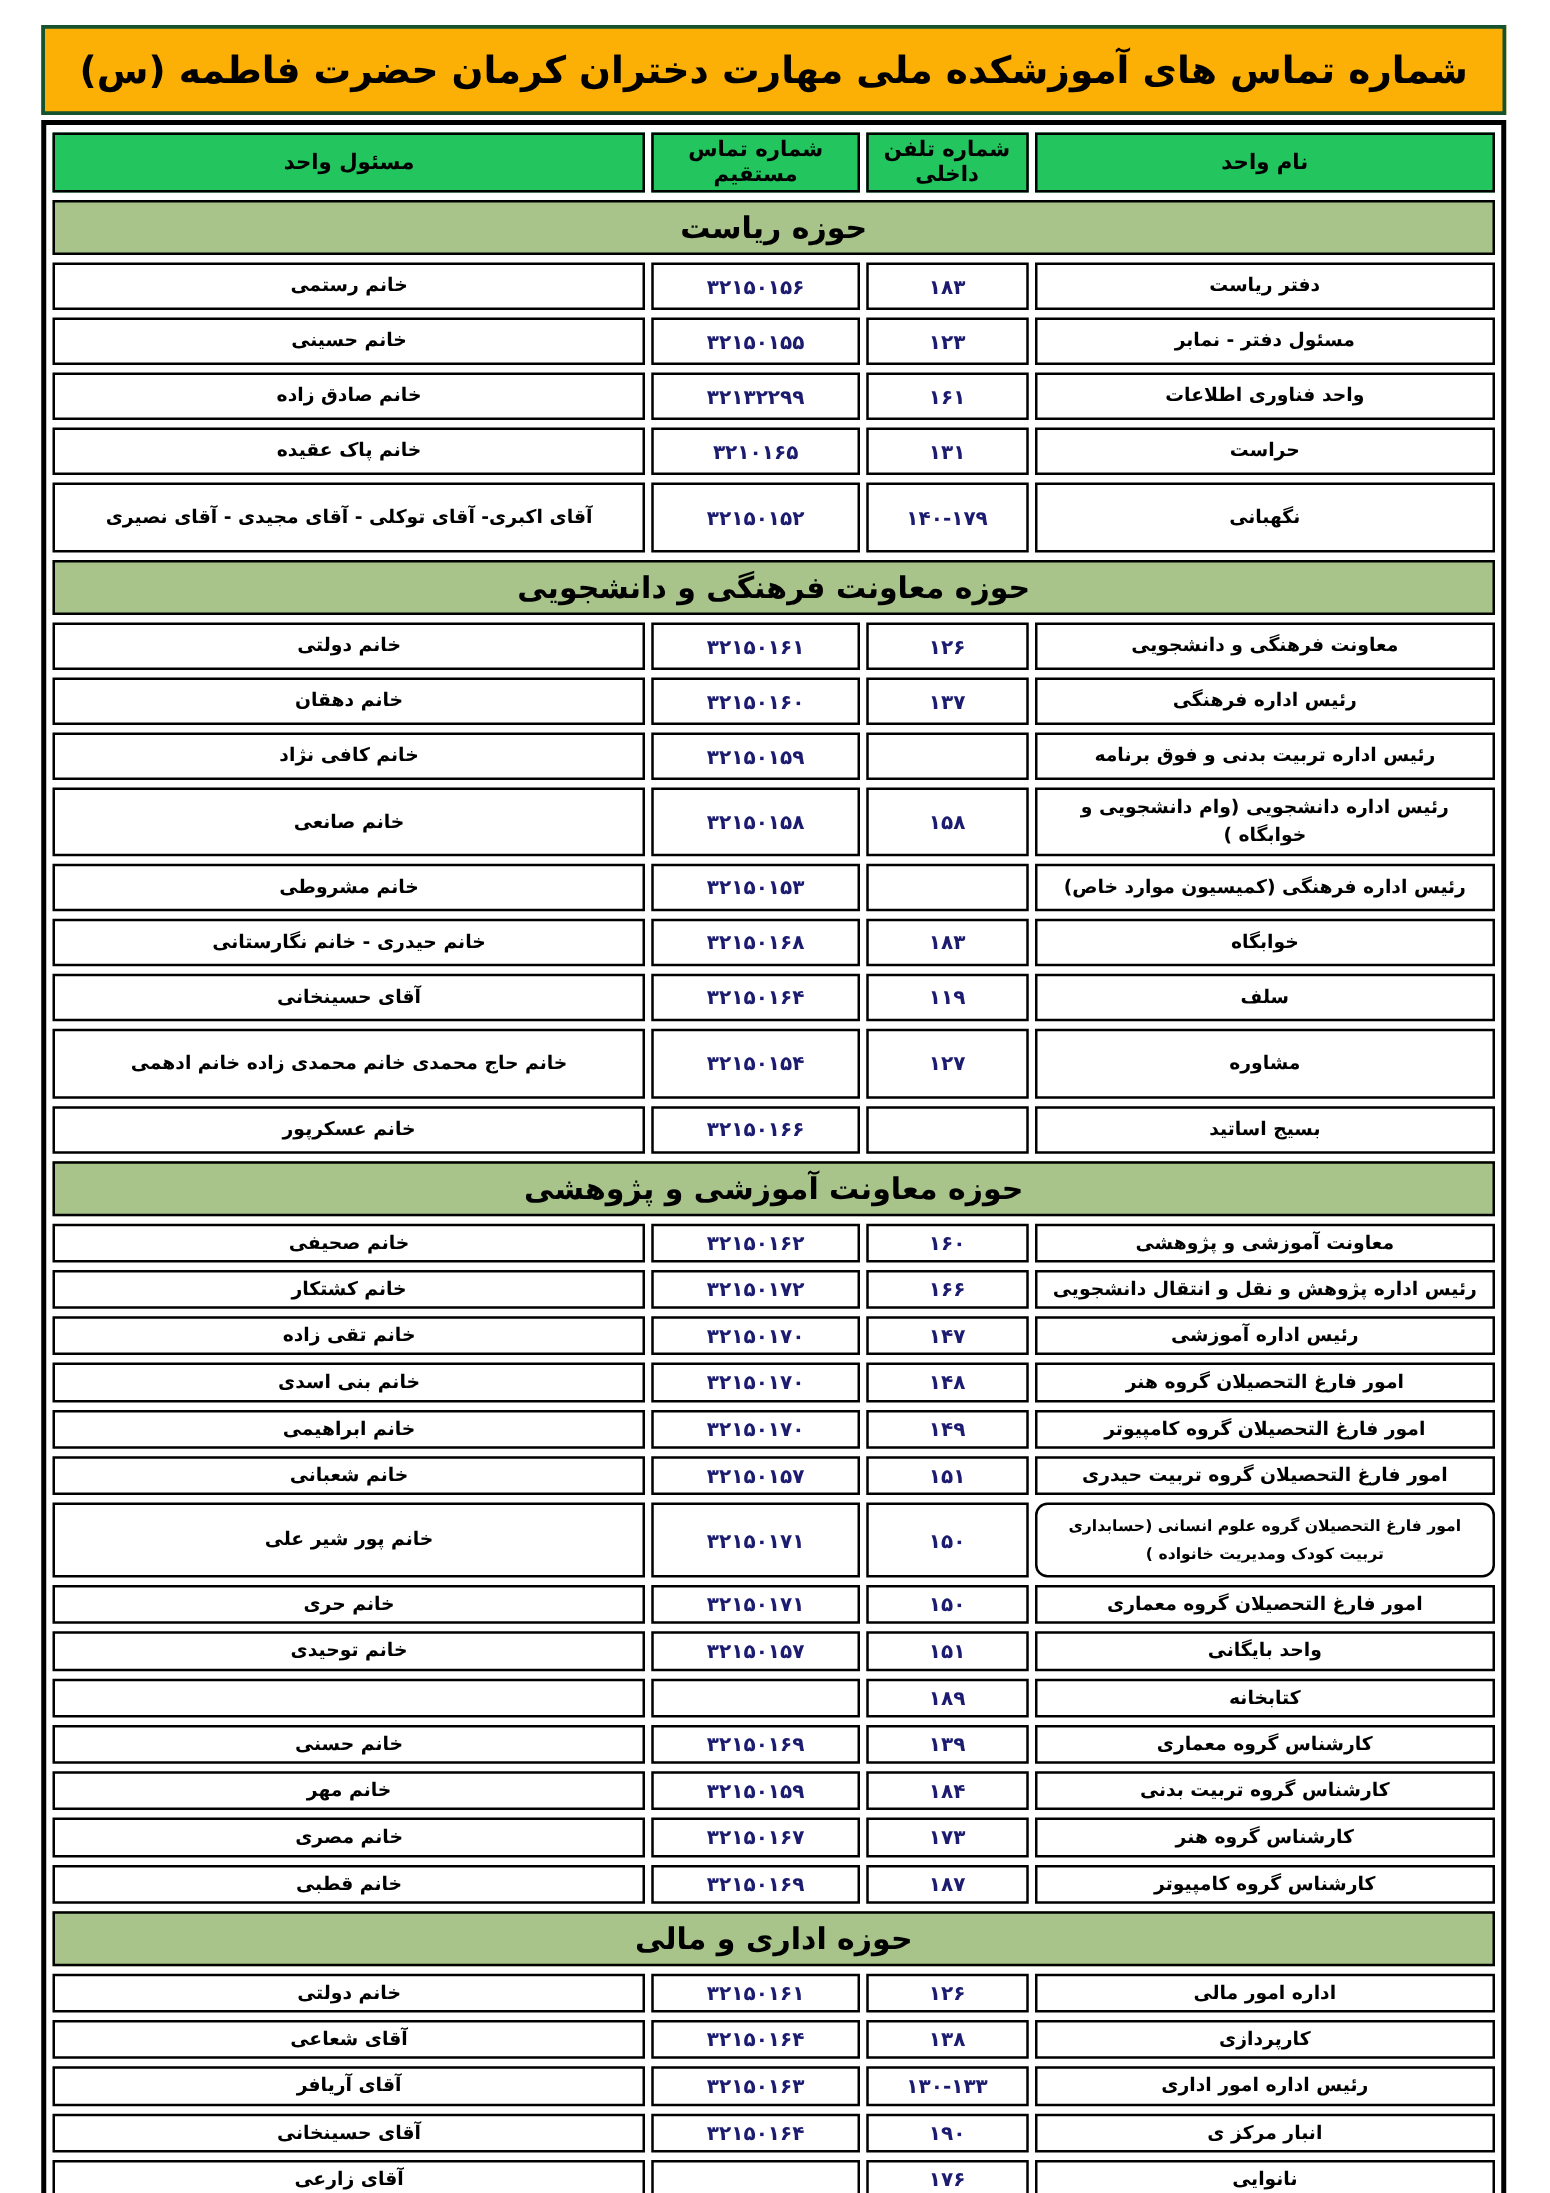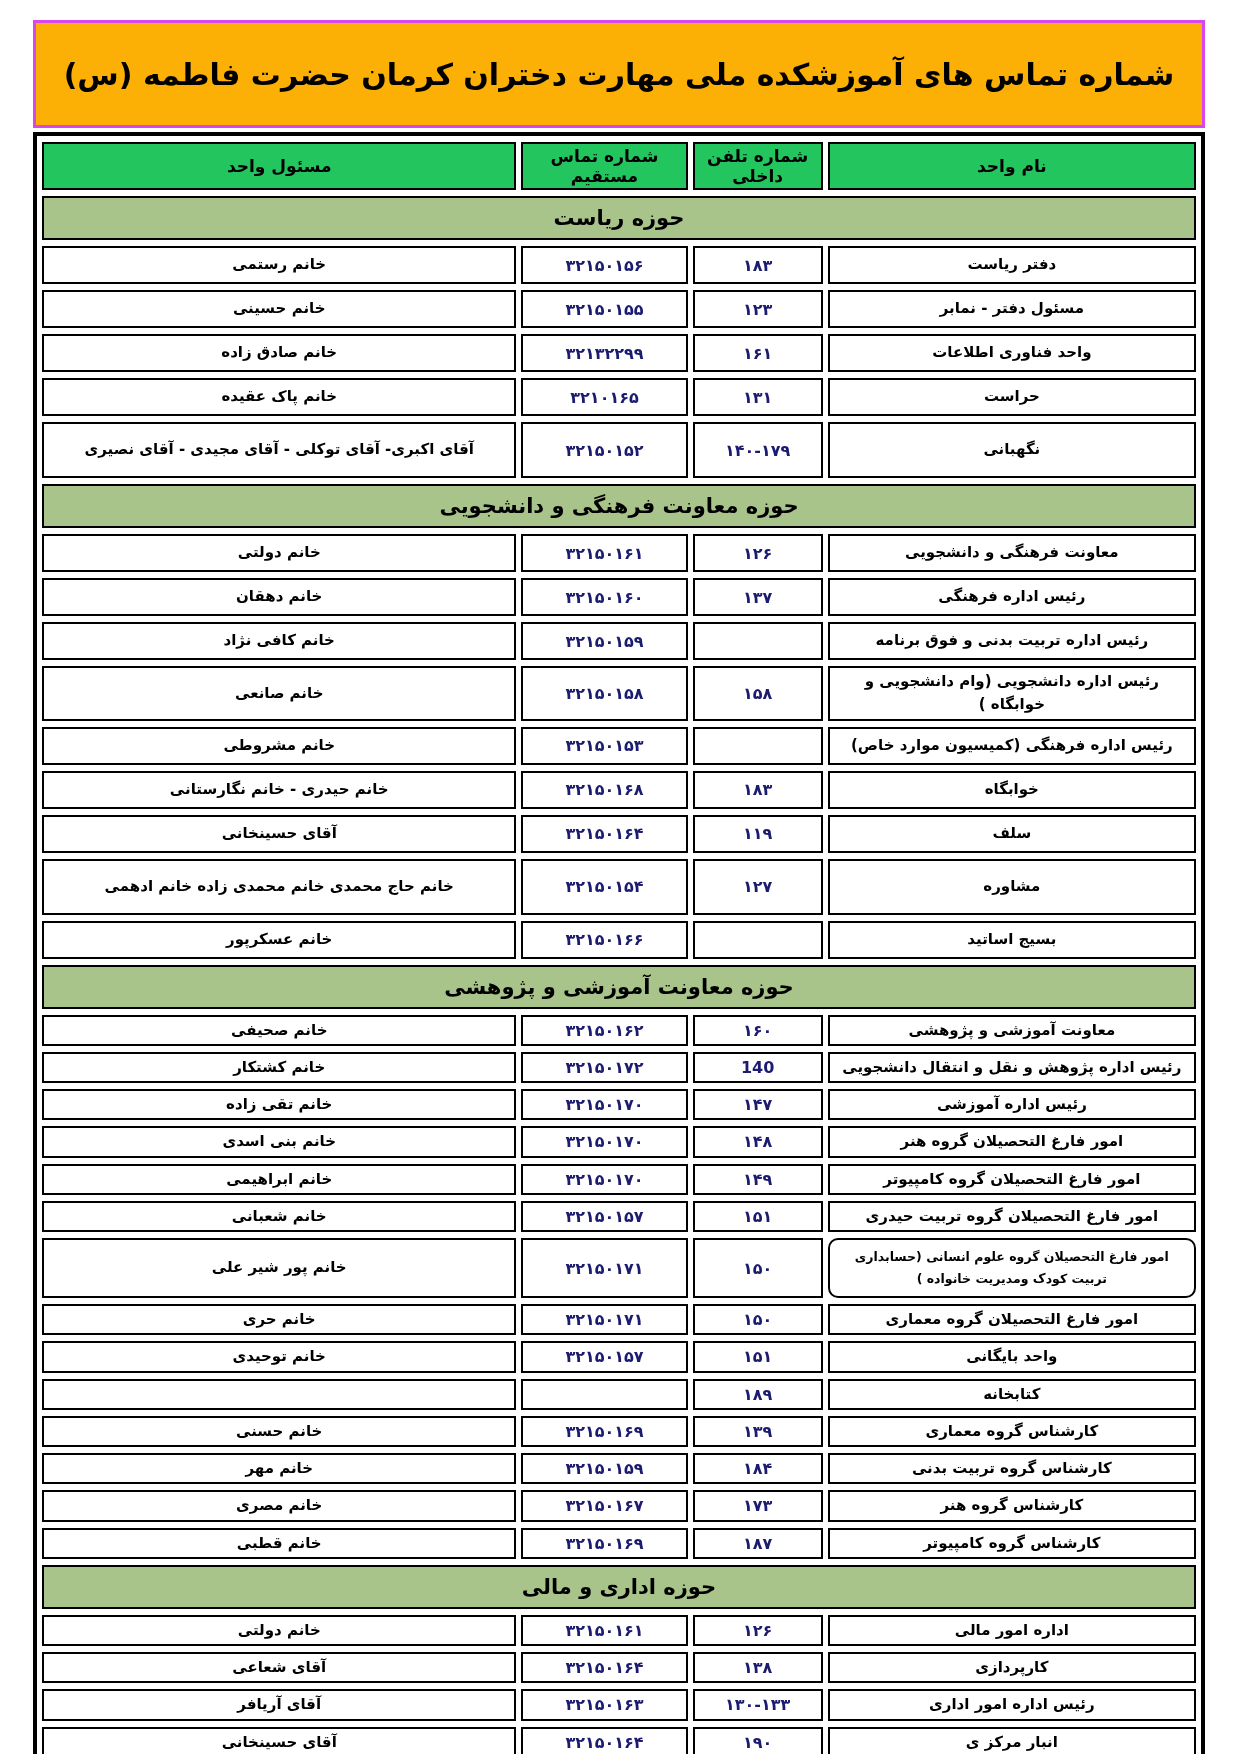--- a/index.html
+++ b/index.html
@@ -8,23 +8,23 @@
     width: 1240px; height: 1754px;
     background: #ffffff;
     font-family: "DejaVu Sans", sans-serif;
   }
   .page {
     position: absolute;
     left: 33px; top: 20px;
     width: 1172px;
   }
   .title-bar {
-    border: 3px solid #d946ef;
+    border: 3px solid #14532d;
     background: #FCAF04;
-    height: 108px;
+    height: 72px;
     display: flex; align-items: center; justify-content: center;
     font-size: 30px; font-weight: bold; color: #000;
     direction: rtl;
   }
   .table-wrap {
     margin-top: 4px;
     border: 4px solid #000;
     background: #fff;
   }
   table.directory {
@@ -49,21 +49,21 @@
     overflow: hidden;
   }
   th.hdr {
     background: #22c55e;
     height: 36px;
     font-size: 17px;
   }
   td.section {
     background: #A9C48B;
     height: 44px;
-    font-size: 21px;
+    font-size: 24px;
     letter-spacing: 0;
   }
   td.txt { font-size: 15px; line-height: 1.55; }
   td.num {
     font-size: 16px;
     color: #1B1B70;
     direction: ltr;
     unicode-bidi: embed;
   }
   tr.sec-0 td, tr.sec-1 td { height: 38px; }
@@ -190,21 +190,21 @@
             <td colspan="4" class="section">حوزه معاونت آموزشی و پژوهشی</td>
           </tr>
           <tr class="sec-2">
             <td class="unit txt">معاونت آموزشی و پژوهشی</td>
             <td class="internal num">۱۶۰</td>
             <td class="direct num">۳۲۱۵۰۱۶۲</td>
             <td class="manager txt">خانم صحیفی</td>
           </tr>
           <tr class="sec-2">
             <td class="unit txt">رئیس اداره پژوهش  و نقل و انتقال دانشجویی</td>
-            <td class="internal num">140</td>
+            <td class="internal num">۱۶۶</td>
             <td class="direct num">۳۲۱۵۰۱۷۲</td>
             <td class="manager txt">خانم کشتکار</td>
           </tr>
           <tr class="sec-2">
             <td class="unit txt">رئیس اداره آموزشی</td>
             <td class="internal num">۱۴۷</td>
             <td class="direct num">۳۲۱۵۰۱۷۰</td>
             <td class="manager txt">خانم تقی زاده</td>
           </tr>
           <tr class="sec-2">

